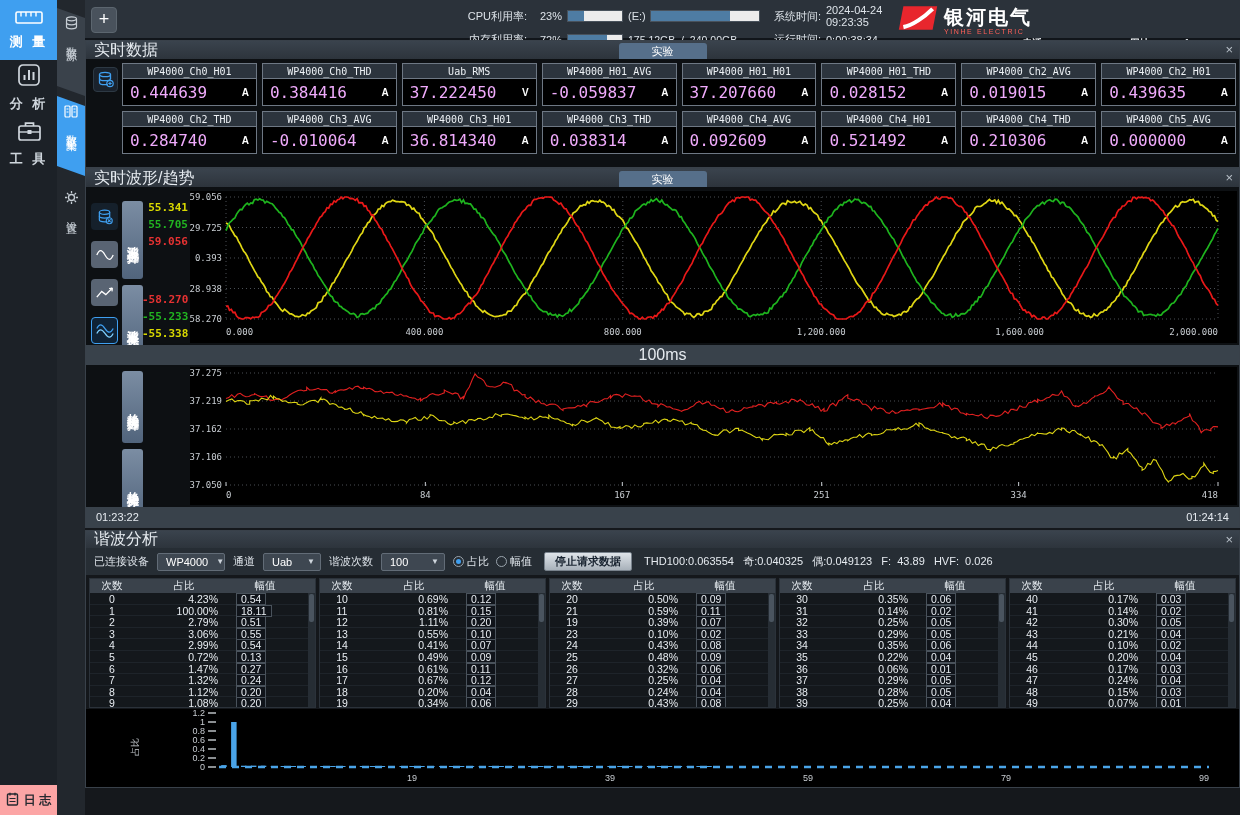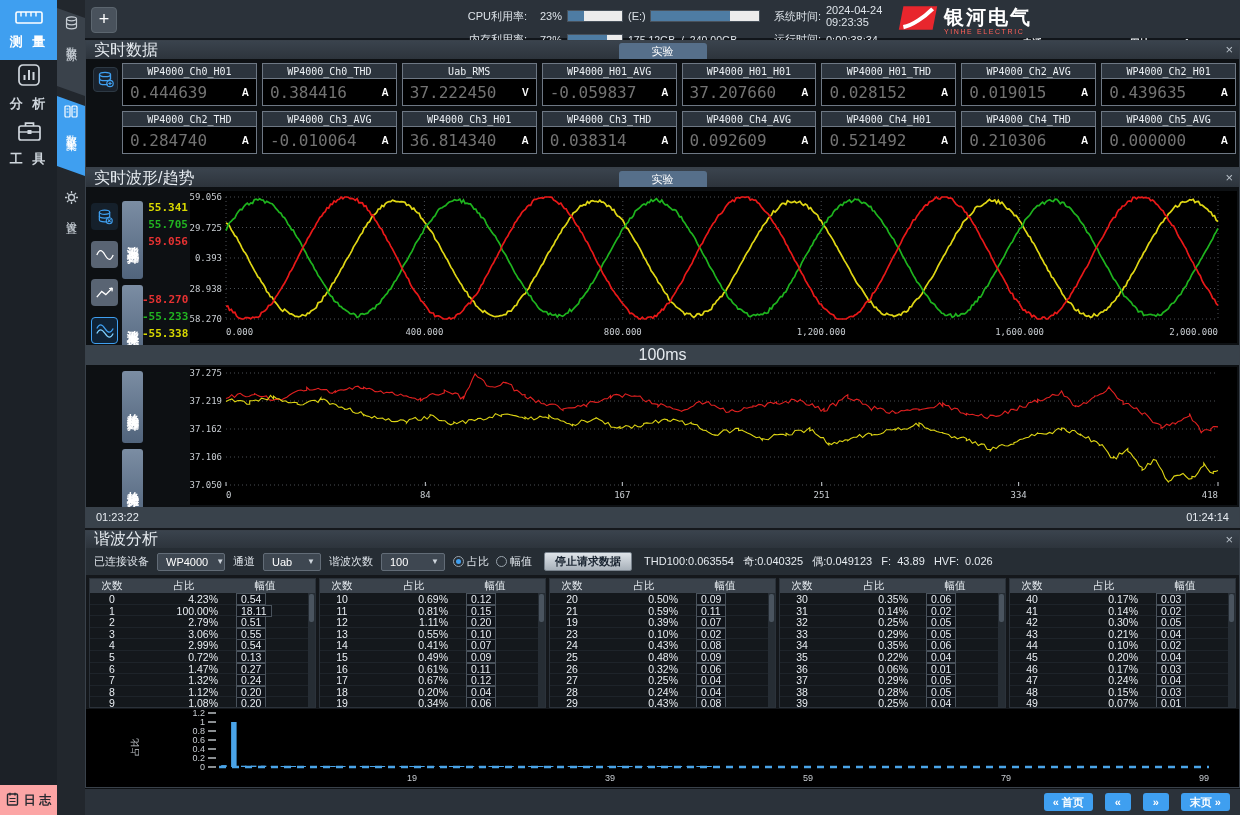--- a/index.html
+++ b/index.html
@@ -46,21 +46,21 @@
   .pbody { position:relative; }
 
   
   #panel-realtime { top:40px; height:128px; }
   #panel-realtime .pbody { height:108px; }
   .tool-btn { position:absolute; left:7px; top:8px; width:25px; height:25px; background:#1a222c; border:1px solid #2d3944; border-radius:4px; cursor:pointer; display:flex; align-items:center; justify-content:center; }
   .cards { position:absolute; left:36px; top:4px; right:3px; display:grid; grid-template-columns:repeat(8,1fr); gap:5px 5px; }
   .card { border:1px solid #6e7884; cursor:pointer; }
   .card-label { height:15px; background:#2c343d; color:#eef2f6; font-size:10px; text-align:center; line-height:15px; border-bottom:1px solid #6e7884; font-family:"DejaVu Sans Mono",monospace; letter-spacing:0; overflow:hidden; white-space:nowrap; }
   .card-vrow { height:26px; background:#000; display:flex; align-items:center; justify-content:space-between; padding:0 7px; }
-  .card-value { color:#737373; font-size:16px; font-family:"DejaVu Sans Mono",monospace; }
+  .card-value { color:#f0abfc; font-size:16px; font-family:"DejaVu Sans Mono",monospace; }
   .card-unit { color:#fff; font-size:10px; font-weight:bold; }
 
   
   #panel-wave { top:168px; height:360px; }
   #panel-wave .pbody { height:340px; }
   .wicon { position:absolute; left:5px; width:27px; height:27px; border-radius:4px; background:#596473; display:flex; align-items:center; justify-content:center; cursor:pointer; }
   .wicon.dbi { background:#15202b; }
   .wicon.act { background:#0f2235; border:1px solid #3f9ff0; }
   .vbtn { position:absolute; left:36px; width:21px; border-radius:3px; background:linear-gradient(#7b8da3,#51647c); color:#fff; font-size:12px; font-weight:bold; writing-mode:vertical-rl; text-orientation:upright; display:flex; align-items:center; justify-content:center; letter-spacing:2px; cursor:pointer; }
   .peaks { position:absolute; left:56px; top:12px; width:46px; }
@@ -923,20 +923,14 @@
         <rect x="610.4" y="57.0" width="5.5" height="1.0" fill="#4aa4e8"></rect>
         <rect x="620.3" y="57.0" width="5.5" height="1.0" fill="#4aa4e8"></rect>
         <text x="326.1" y="72" text-anchor="middle" class="btick" font-size="10">19</text>
         <text x="524.0" y="72" text-anchor="middle" class="btick" font-size="10">39</text>
         <text x="722.1" y="72" text-anchor="middle" class="btick" font-size="10">59</text>
         <text x="920.1" y="72" text-anchor="middle" class="btick" font-size="10">79</text>
         <text x="1118.1" y="72" text-anchor="middle" class="btick" font-size="10">99</text>
       </svg>
   </section>
 
-  <footer id="bottombar">
-    <div class="pgbtn">« 首页</div>
-    <div class="pgbtn">«</div>
-    <div class="pgbtn">»</div>
-    <div class="pgbtn">末页 »</div>
-  </footer>
 
 </div>
 
 </body></html>

